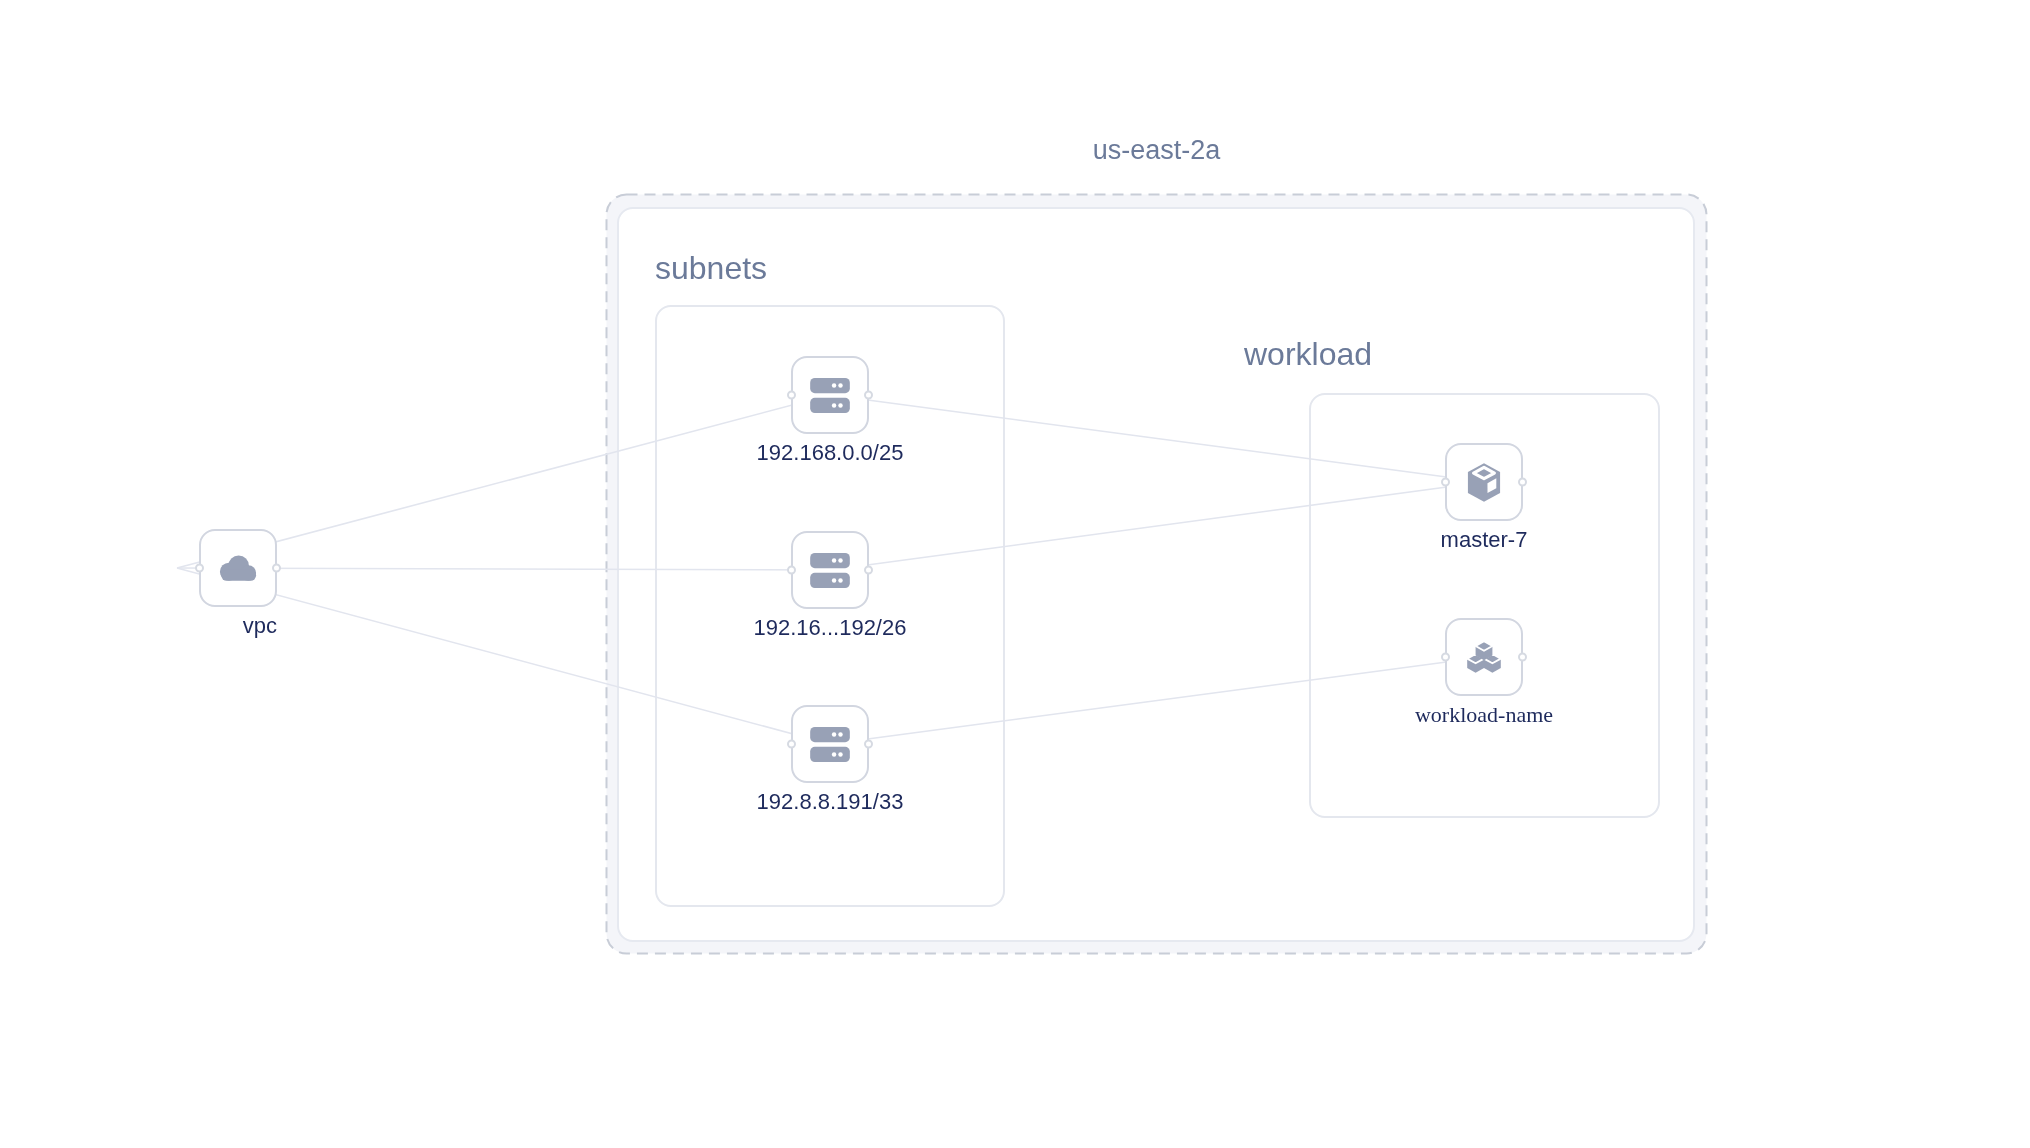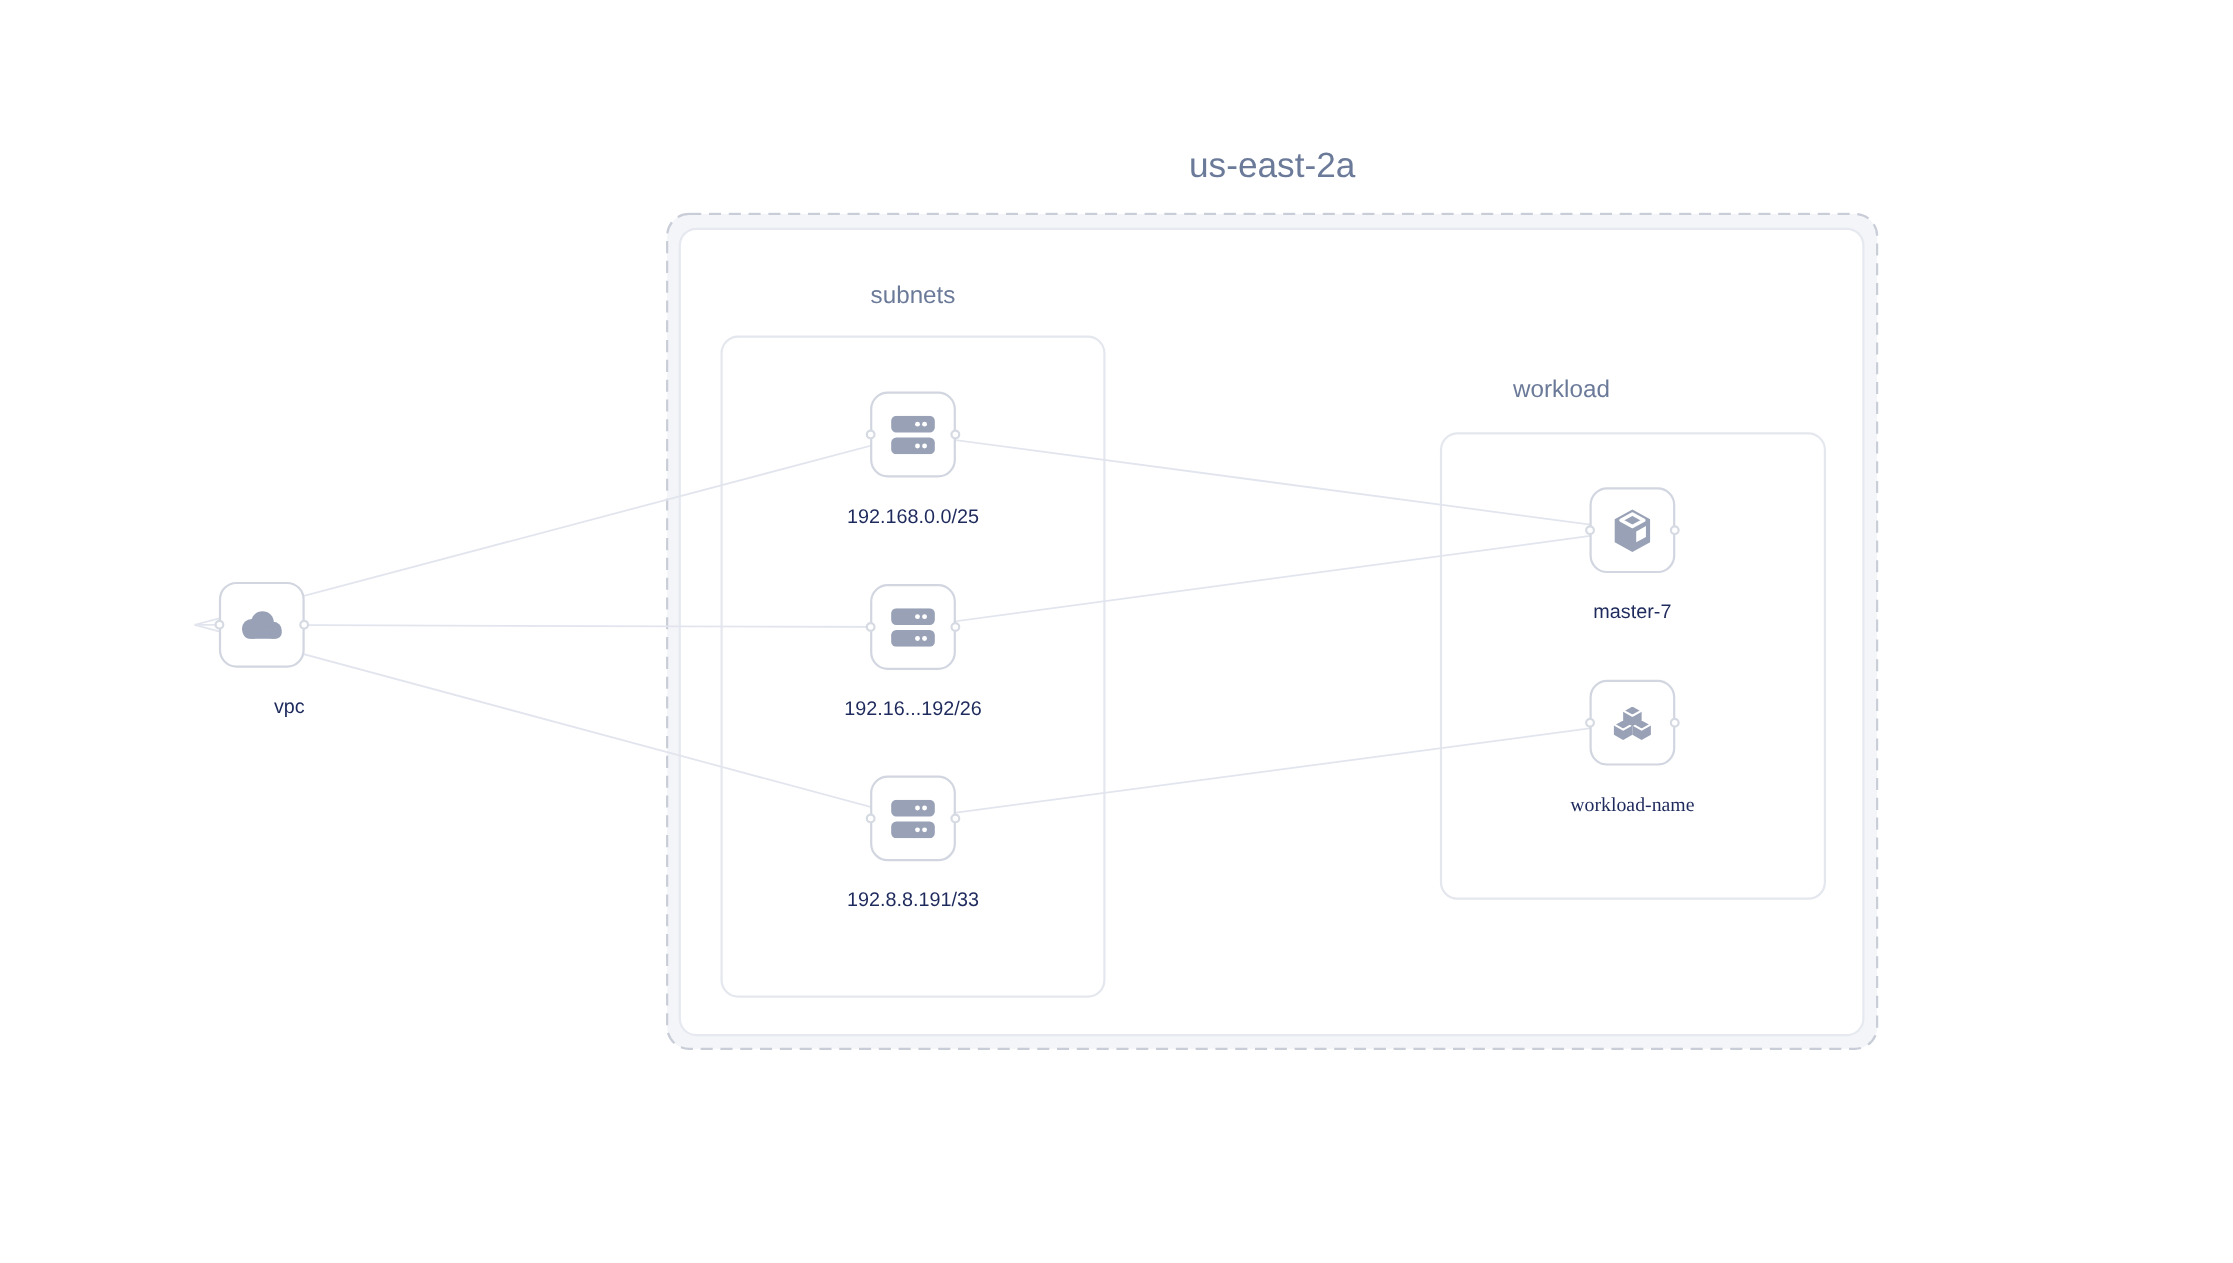--- a/index.html
+++ b/index.html
@@ -12,45 +12,45 @@
     --inner-border:#e6e9f0;
     --label:#1e2a5c;
     --group-text:#6b7a99;
   }
   *{margin:0;padding:0;box-sizing:border-box;}
   html,body{width:2030px;height:1148px;background:#ffffff;overflow:hidden;
     font-family:"Liberation Sans", sans-serif;}
   #canvas{position:relative;width:2030px;height:1148px;background:#ffffff;}
 
   .zone-title{position:absolute;left:605px;top:133px;width:1103px;text-align:center;
-    font-size:32px;line-height:34px;color:var(--group-text);}
+    font-size:27px;line-height:34px;color:var(--group-text);}
   .zone-border-svg{position:absolute;left:605px;top:193px;width:1103px;height:762px;z-index:0;}
   .inner-container{position:absolute;left:617px;top:207px;width:1078px;height:735px;
     background:#ffffff;border:2px solid var(--inner-border);border-radius:16px;z-index:0;}
   .group-box{position:absolute;border:2px solid var(--group-border);border-radius:16px;
     background:transparent;z-index:0;}
   #group-subnets{left:655px;top:305px;width:350px;height:602px;}
   #group-workload{left:1309px;top:393px;width:351px;height:425px;}
-  .group-label{position:absolute;text-align:center;font-size:22px;line-height:34px;
+  .group-label{position:absolute;text-align:left;font-size:32px;line-height:34px;
     color:var(--group-text);z-index:0;}
   #label-subnets{left:655px;top:251px;width:350px;}
   #label-workload{left:1244px;top:337px;width:351px;}
 
   #edges{position:absolute;left:0;top:0;width:2030px;height:1148px;z-index:3;pointer-events:none;}
   #edges line{stroke:var(--edge);stroke-width:1.6px;}
 
   .node{position:absolute;width:200px;display:flex;flex-direction:column;align-items:center;z-index:4;}
   .node-box{position:relative;width:78px;height:78px;background:#ffffff;
     border:2px solid var(--node-border);border-radius:16px;
     display:flex;align-items:center;justify-content:center;}
   .handle{position:absolute;top:50%;width:9px;height:9px;background:#ffffff;
     border:2px solid #d6dae2;border-radius:50%;transform:translateY(-50%);}
   .handle-l{left:-6px;}
   .handle-r{right:-6px;}
-  .node-label{margin-top:20px;font-size:18px;line-height:30px;color:var(--label);white-space:nowrap;}
+  .node-label{margin-top:4px;font-size:22px;line-height:30px;color:var(--label);white-space:nowrap;}
   .ic{fill:var(--icon);}
 </style>
 </head>
 <body>
 
 <div id="canvas">
 
   <svg class="zone-border-svg" viewBox="0 0 1103 762">
     <rect x="1.5" y="1.5" width="1100" height="759" rx="20" style="fill:var(--zone-bg);stroke:var(--dash);stroke-width:2;stroke-dasharray:11 7;"></rect>
   </svg>

